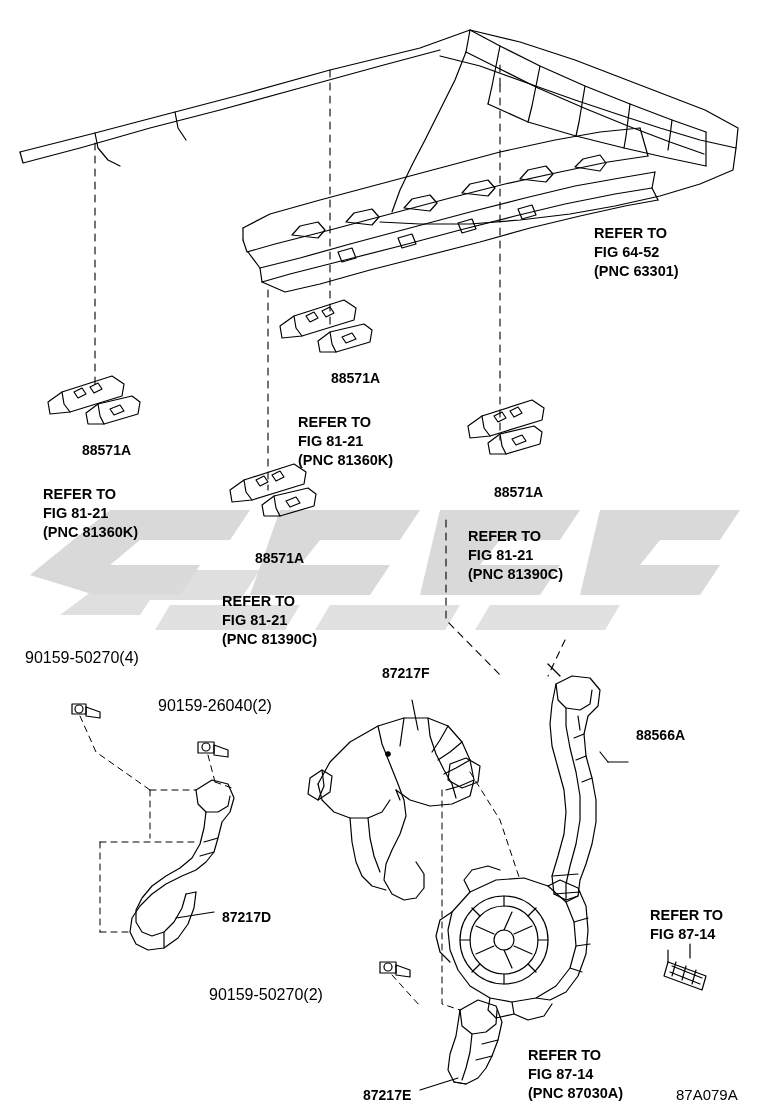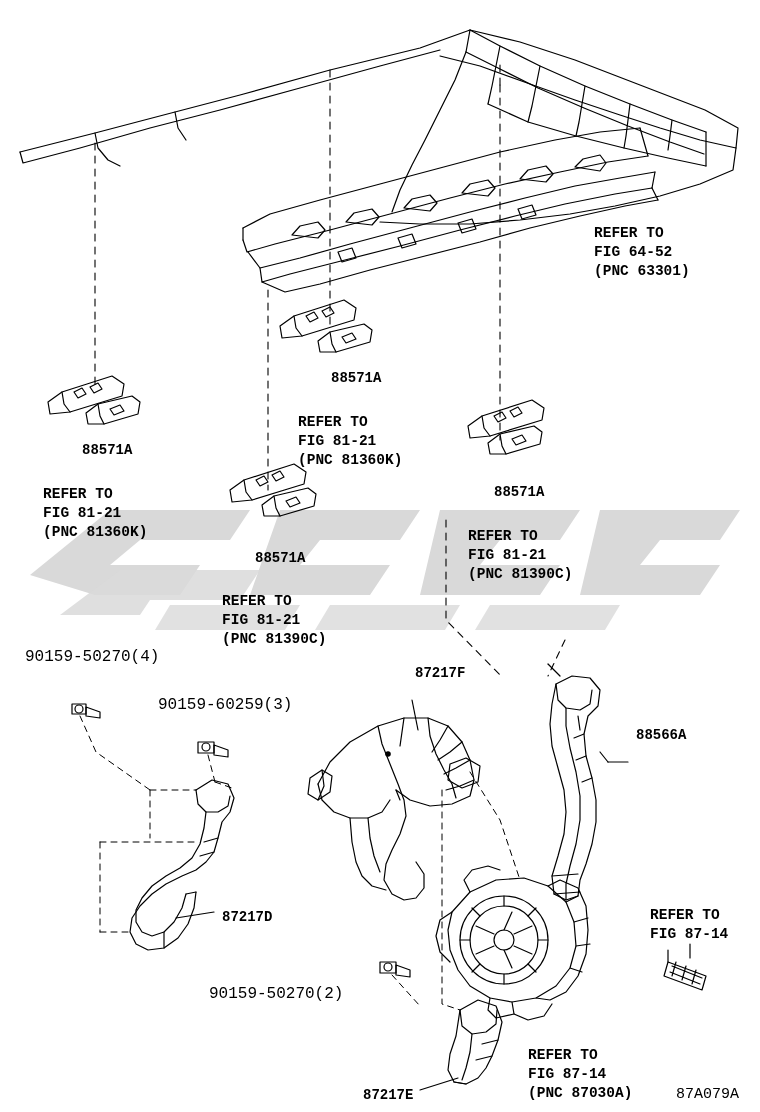--- a/index.html
+++ b/index.html
@@ -19,21 +19,21 @@
   }
   #svg-layer {
     position: absolute;
     left: 0;
     top: 0;
     width: 760px;
     height: 1112px;
   }
   .lbl {
     position: absolute;
-    font-family: Liberation Mono, monospace;
+    font-family: Liberation Sans, sans-serif;
     color: #000000;
     white-space: pre;
     line-height: 1.32;
     letter-spacing: 0px;
   }
   .partno {
     font-size: 14px;
     font-weight: bold;
   }
   .refer {
@@ -310,22 +310,22 @@
 (PNC 81360K)</div>
   <div class="lbl partno" style="left:494px; top:483px;">88571A</div>
   <div class="lbl refer" style="left:468px; top:527px;">REFER TO
 FIG 81-21
 (PNC 81390C)</div>
   <div class="lbl partno" style="left:255px; top:549px;">88571A</div>
   <div class="lbl refer" style="left:222px; top:592px;">REFER TO
 FIG 81-21
 (PNC 81390C)</div>
   <div class="lbl bolt" style="left:25px; top:647px;">90159-50270(4)</div>
-  <div class="lbl bolt" style="left:158px; top:695px;">90159-60259(3)</div>
-  <div class="lbl partno" style="left:382px; top:664px;margin-left:33px;">87217F</div>
+  <div class="lbl bolt" style="left:158px; top:695px;">90159-26040(2)</div>
+  <div class="lbl partno" style="left:382px; top:664px;">87217F</div>
   <div class="lbl partno" style="left:636px; top:726px;">88566A</div>
   <div class="lbl partno" style="left:222px; top:888px;margin-top:20px;">87217D</div>
   <div class="lbl bolt" style="left:209px; top:944px;margin-top:40px;">90159-50270(2)</div>
   <div class="lbl refer" style="left:650px; top:906px;">REFER TO
 FIG 87-14</div>
   <div class="lbl refer" style="left:528px; top:1046px;">REFER TO
 FIG 87-14
 (PNC 87030A)</div>
   <div class="lbl partno" style="left:363px; top:1086px;">87217E</div>
 

